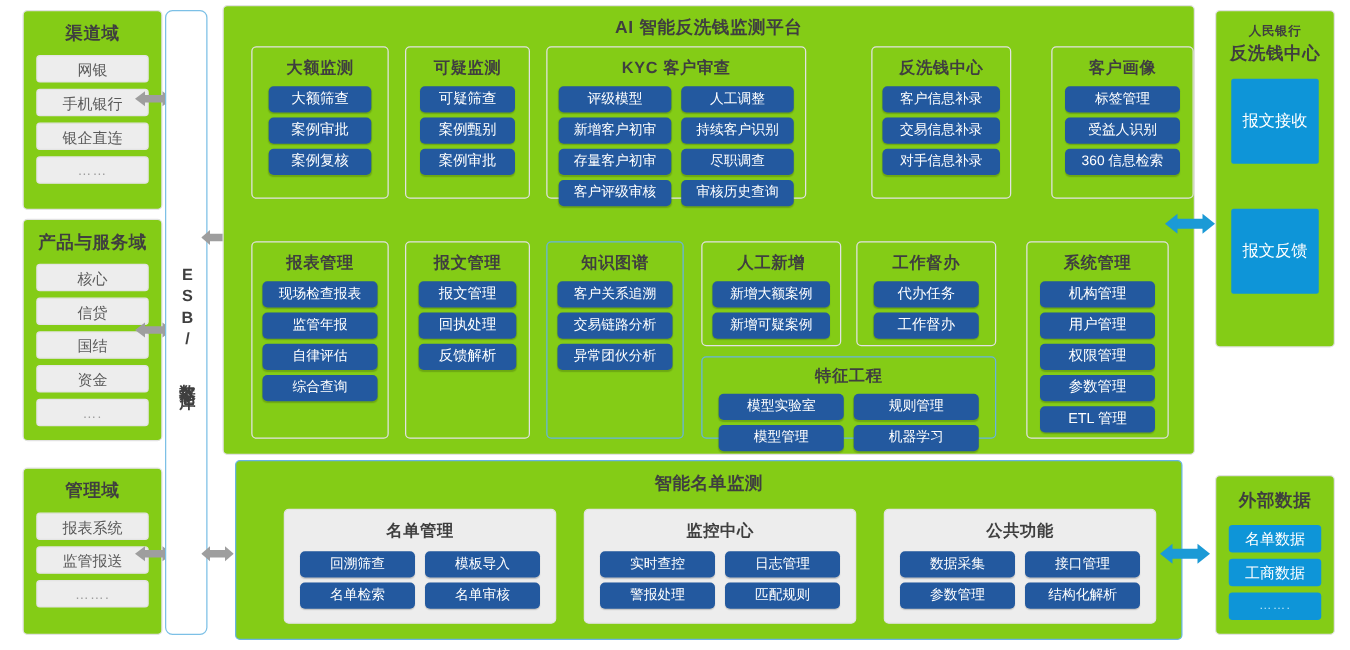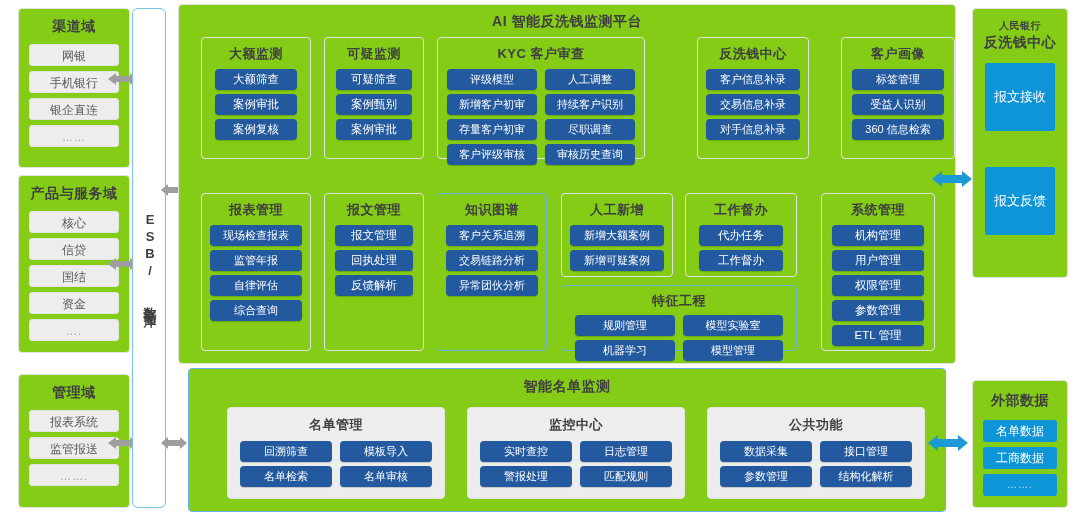--- a/index.html
+++ b/index.html
@@ -285,26 +285,26 @@
       <div class="btncol">
         <div class="btn" style="width:84px">代办任务</div>
         <div class="btn" style="width:84px">工作督办</div>
       </div>
     </div>
 
     <div class="panel mod blue dense" style="left:382px;top:280px;width:236px;height:66px;">
       <div class="panel-title">特征工程</div>
       <div class="btngrid">
         <div class="btncol">
+          <div class="btn sm" style="width:100px">模型实验室</div>
+          <div class="btn sm" style="width:100px">模型管理</div>
+        </div>
+        <div class="btncol">
           <div class="btn sm" style="width:100px">规则管理</div>
           <div class="btn sm" style="width:100px">机器学习</div>
-        </div>
-        <div class="btncol">
-          <div class="btn sm" style="width:100px">模型实验室</div>
-          <div class="btn sm" style="width:100px">模型管理</div>
         </div>
       </div>
     </div>
 
     <div class="panel mod" style="left:642px;top:188px;width:114px;height:158px;">
       <div class="panel-title">系统管理</div>
       <div class="btncol">
         <div class="btn" style="width:92px">机构管理</div>
         <div class="btn" style="width:92px">用户管理</div>
         <div class="btn" style="width:92px">权限管理</div>

